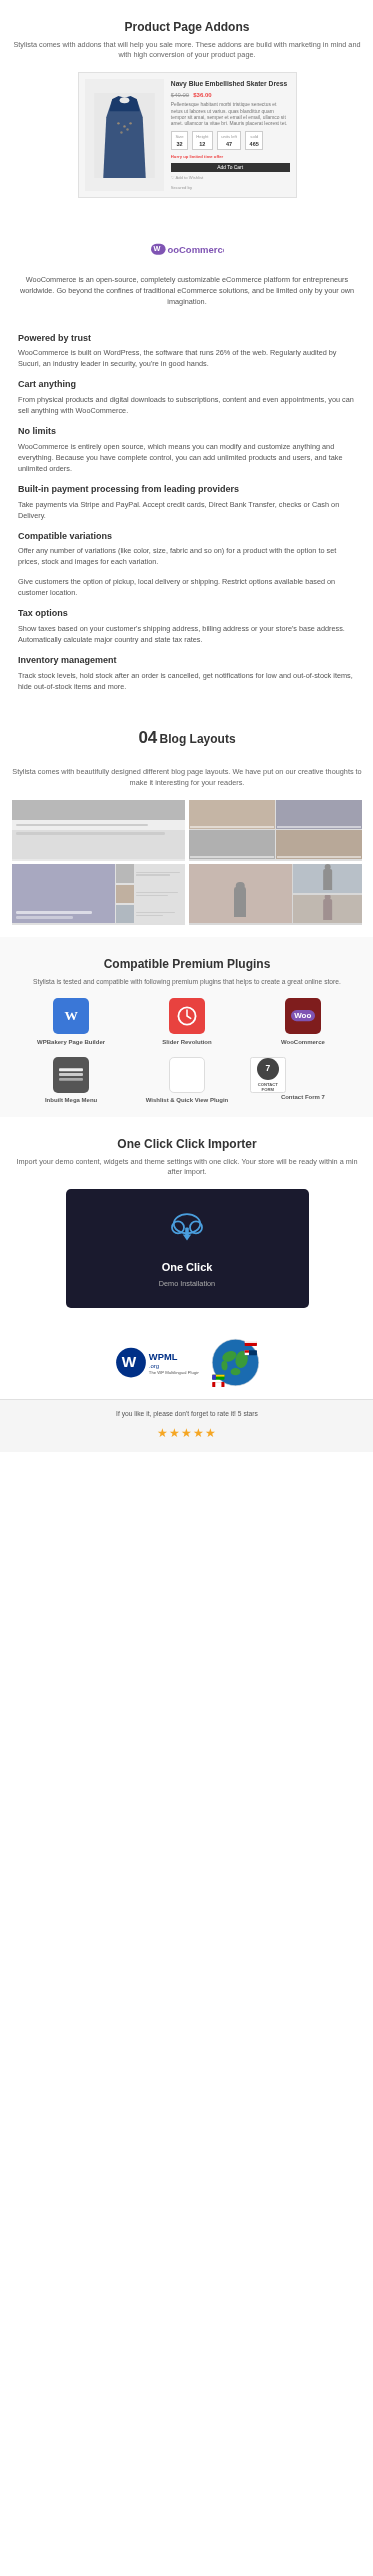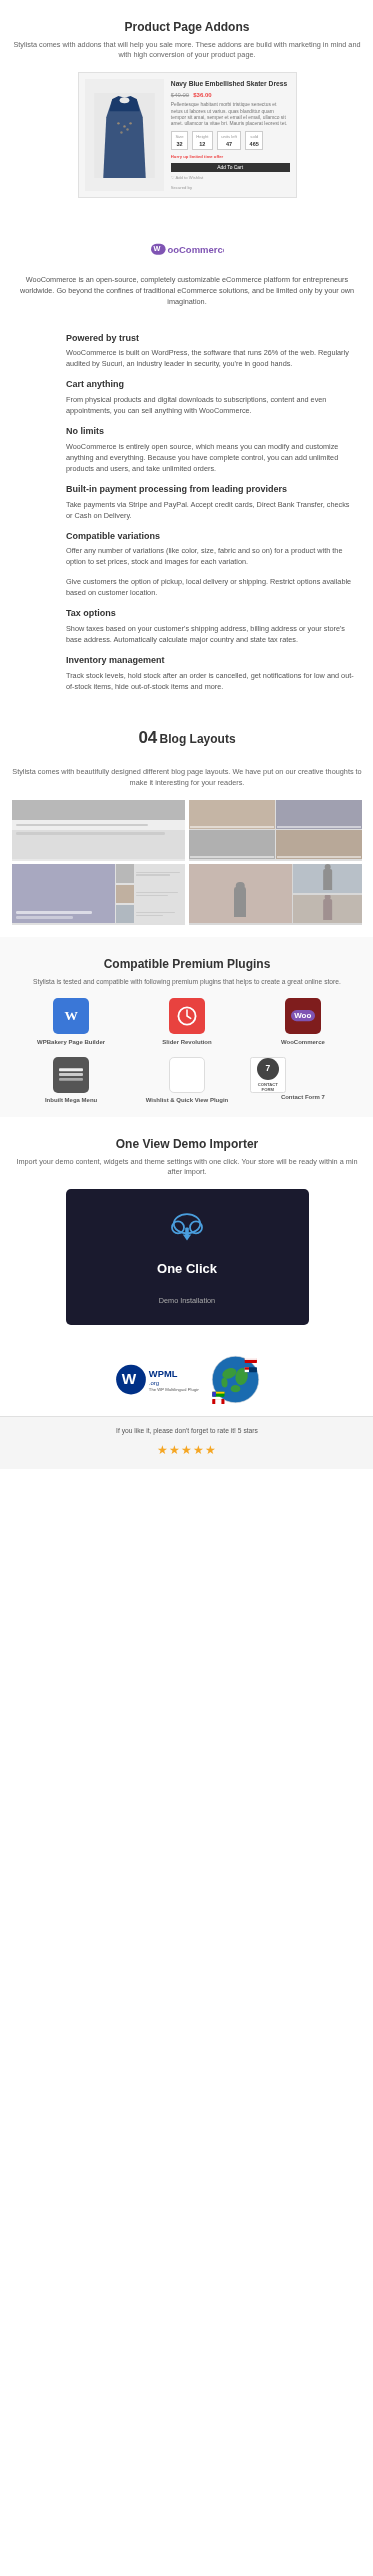--- a/index.html
+++ b/index.html
@@ -144,21 +144,20 @@
     }
     .woo-desc {
       font-size: 7.3px;
       color: #555;
       margin-bottom: 12px;
       line-height: 1.5;
     }
     .feature-section {
       text-align: left;
       padding: 6px 18px;
-      margin-left: 48px;
     }
     .feature-title {
       font-size: 9px;
       font-weight: bold;
       color: #333;
       margin-bottom: 3px;
     }
     .feature-desc {
       font-size: 7.3px;
       color: #555;
@@ -241,24 +240,24 @@
       width: 90%;
       max-width: 243px;
       text-align: center;
     }
     .demo-icon {
       width: 42px;
       height: 42px;
       margin: 0 auto 6px;
     }
     .demo-title {
-      font-size: 13px;
+      font-size: 11px;
       font-weight: bold;
       color: #fff;
-      margin-bottom: 17px;
+      margin-bottom: 3px;
     }
     .demo-subtitle {
       font-size: 7.3px;
       color: #aaa;
     }
 
     
     .section-wpml {
       text-align: center;
       padding: 12px;
@@ -694,21 +693,21 @@
           <span class="cf7-num">7</span>
         </div>
         <div class="cf7-logo" style="margin-top:1.8px;font-size:4.2px;color:#555;font-weight:bold;text-align:center;">CONTACT<br>FORM</div>
       </div>
       <div class="plugin-name">Contact Form 7</div>
     </div>
   </div>
 </div>
 
 <div class="section-demo">
-  <div class="section-title">One View Demo Importer</div>
+  <div class="section-title">One Click Click Importer</div>
   <div class="section-subtitle">Import your demo content, widgets and theme settings with one click. Your store will be ready within a min after import.</div>
   <div class="demo-box">
     
     <svg class="demo-icon" viewBox="0 0 70 70" xmlns="http://www.w3.org/2000/svg">
       <ellipse cx="35" cy="28" rx="22" ry="16" fill="none" stroke="#4a9edd" stroke-width="3"></ellipse>
       <ellipse cx="20" cy="34" rx="10" ry="10" fill="none" stroke="#4a9edd" stroke-width="3"></ellipse>
       <ellipse cx="50" cy="34" rx="10" ry="10" fill="none" stroke="#4a9edd" stroke-width="3"></ellipse>
       <rect x="32" y="34" width="6" height="18" rx="2" fill="#4a9edd"></rect>
       <polygon points="28,46 35,56 42,46" fill="#4a9edd"></polygon>
     </svg>

